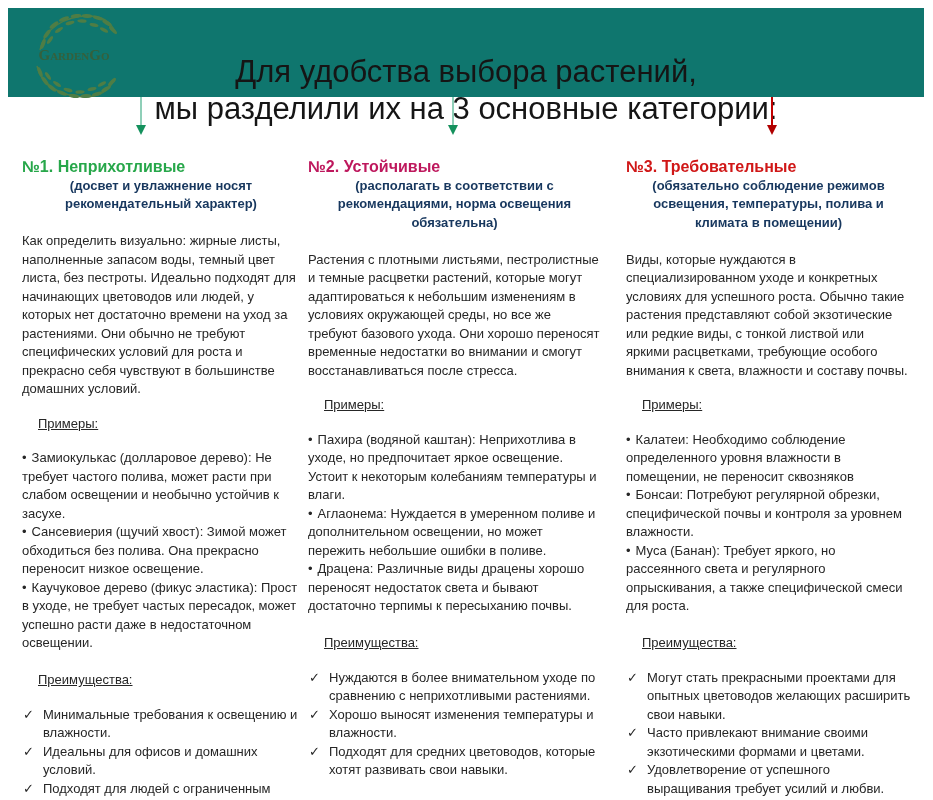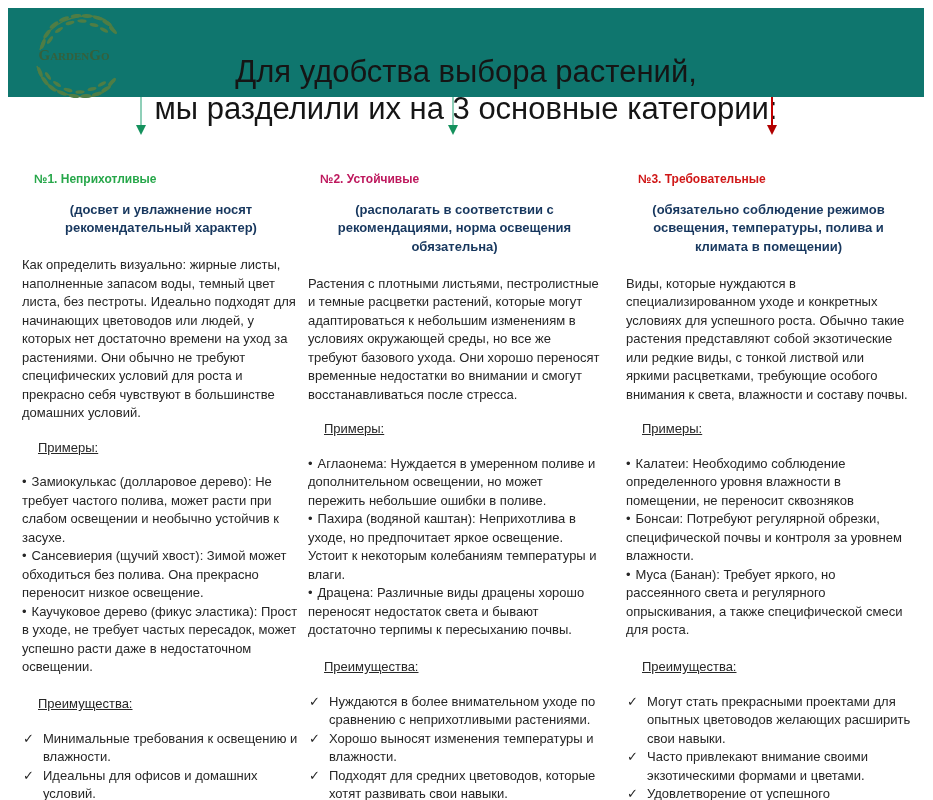--- a/index.html
+++ b/index.html
@@ -29,21 +29,21 @@
   .arrow-c1 { left:135px; }
   .arrow-c2 { left:447px; }
   .arrow-c3 { left:766px; }
 
   .columns { position:absolute; left:22px; top:158px; width:889px; display:flex; }
   .col { font-size:13px; line-height:18.5px; color:#262626; }
   .col-1 { width:278px; margin-right:8px; }
   .col-2 { width:293px; margin-right:25px; }
   .col-3 { width:285px; }
 
-  .col-heading { margin:12px; font-size:12px; line-height:18.5px; font-weight:700; }
+  .col-heading { margin:0; font-size:16px; line-height:18.5px; font-weight:700; }
   .col-subtitle { margin:0 0 18.5px 0; font-weight:700; color:#17375e;text-align:center; }
   .col-desc { margin:0; }
   .list-label { margin:16px; text-decoration:underline; }
   .adv-label { margin-top:18.5px; }
   ul.examples, ul.advantages { margin:0; padding:0; list-style:none; }
   .examples li .bullet { margin-right:5px; }
   .advantages li { position:relative; padding-left:21px; }
   .advantages li .check { position:absolute; left:1px; top:0; }
 </style>
 </head>
@@ -136,23 +136,23 @@
         </ul>
     </section>
 
     <section class="col col-2">
       <h3 class="col-heading" style="color: #be185d;">№2. Устойчивые</h3>
       <p class="col-subtitle">(располагать в соответствии с рекомендациями, норма освещения обязательна)</p>
       <p class="col-desc">Растения с плотными листьями, пестролистные и темные расцветки растений, которые могут адаптироваться к небольшим изменениям в условиях окружающей среды, но все же требуют базового ухода. Они хорошо переносят временные недостатки во внимании и смогут восстанавливаться после стресса.</p>
       <p class="list-label">Примеры:</p>
       <ul class="examples">
 
+          <li><span class="bullet">•</span><span>Пахира (водяной каштан): Неприхотлива в уходе, но предпочитает яркое освещение. Устоит к некоторым колебаниям температуры и влаги.</span></li>
+
           <li><span class="bullet">•</span><span>Аглаонема: Нуждается в умеренном поливе и дополнительном освещении, но может пережить небольшие ошибки в поливе.</span></li>
-
-          <li><span class="bullet">•</span><span>Пахира (водяной каштан): Неприхотлива в уходе, но предпочитает яркое освещение. Устоит к некоторым колебаниям температуры и влаги.</span></li>
 
           <li><span class="bullet">•</span><span>Драцена: Различные виды драцены хорошо переносят недостаток света и бывают достаточно терпимы к пересыханию почвы.</span></li>
         </ul>
       <p class="list-label adv-label">Преимущества:</p>
       <ul class="advantages">
 
           <li><span class="check">✓</span><span>Нуждаются в более внимательном уходе по сравнению с неприхотливыми растениями.</span></li>
 
           <li><span class="check">✓</span><span>Хорошо выносят изменения температуры и влажности.</span></li>
 

